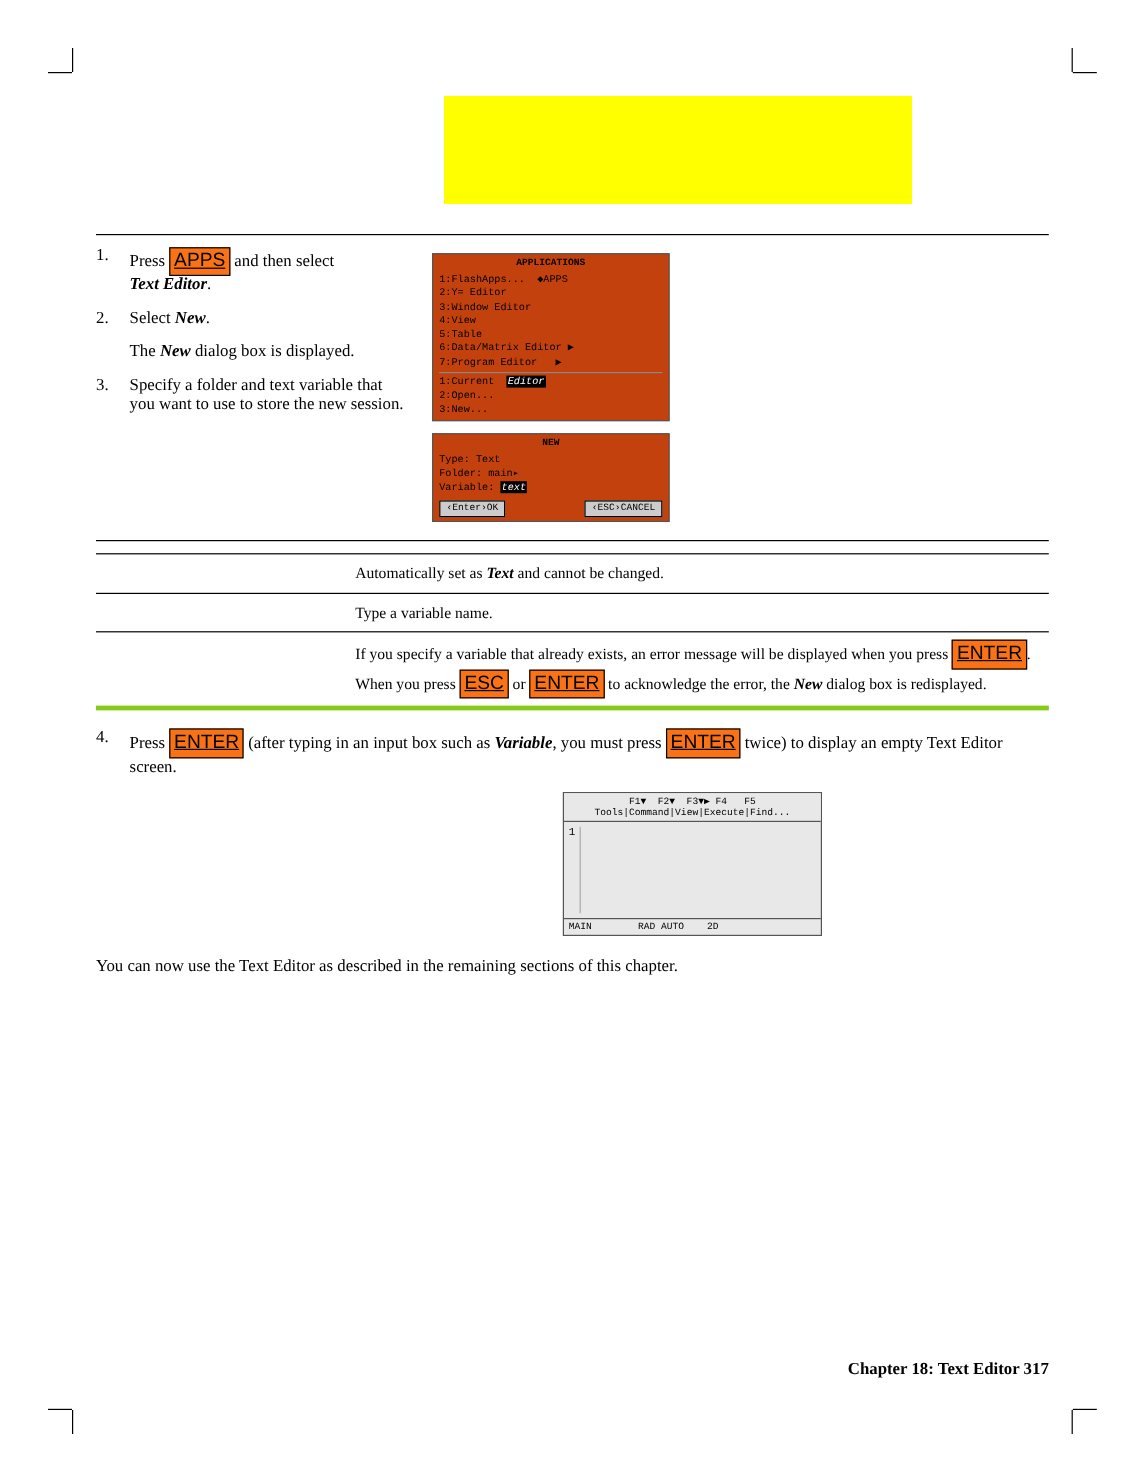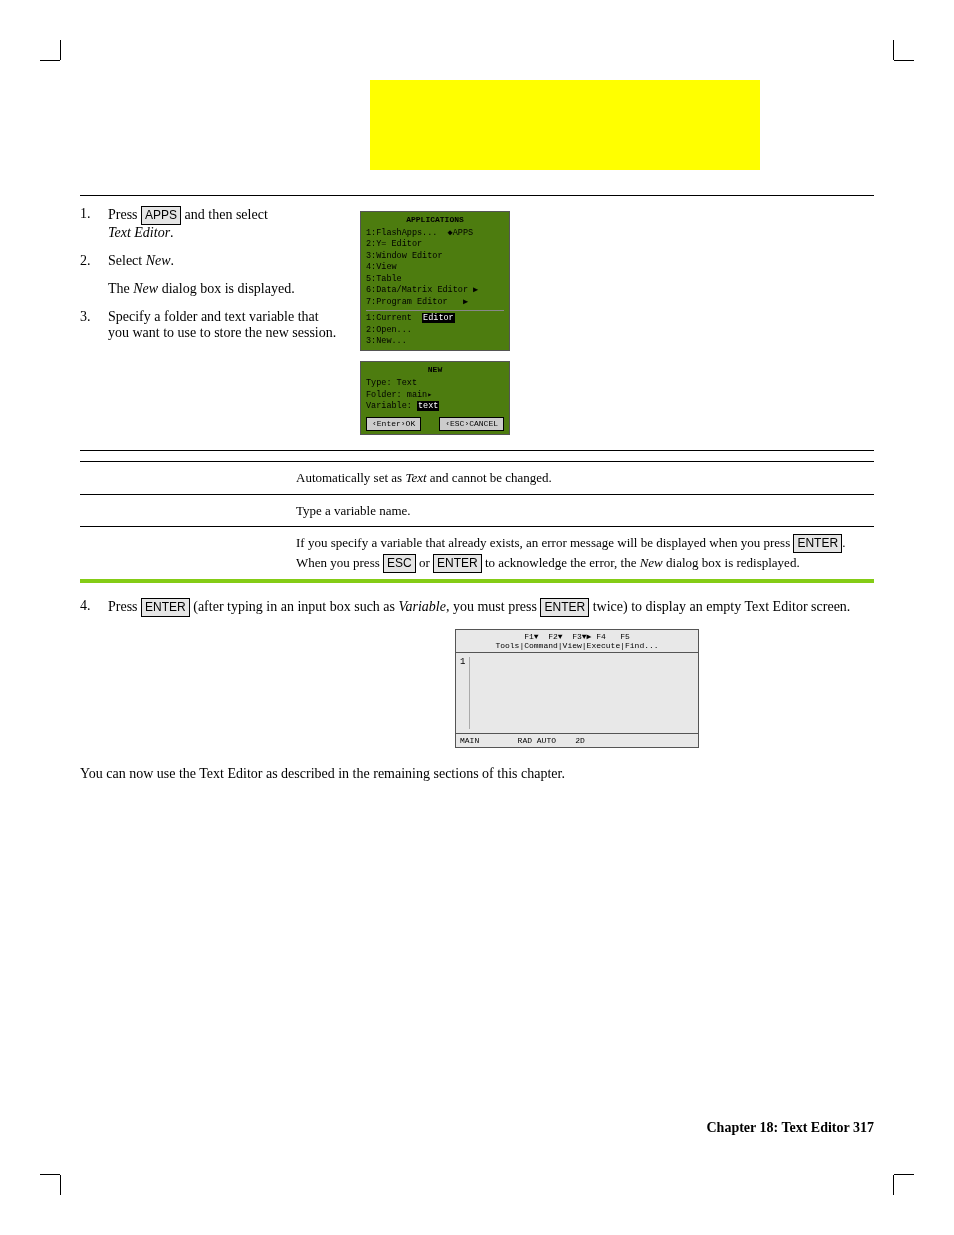--- a/index.html
+++ b/index.html
@@ -86,24 +86,25 @@
       font-weight: bold;
       font-size: 8px;
       margin-bottom: 2px;
     }
 
     
     .key {
       display: inline-block;
       border: 1px solid #000;
       padding: 0px 3px;
-      font-size: 12px;
+      font-size: 16px;
       font-family: Arial, sans-serif;
-      background: #e5e5e5;
+      background: #f97316;
       line-height: 1.4;
+      text-decoration: underline;
     }
 
     
     .table-section {
       margin-top: 10px;
     }
 
     .table-row-item {
       display: flex;
       gap: 16px;
@@ -134,21 +135,21 @@
       margin: 10px 0 15px 200px;
     }
 
     .calc-editor-box {
       border: 1px solid #555;
       background: #e8e8e8;
       font-family: 'Courier New', monospace;
       font-size: 9px;
       padding: 0;
       display: inline-block;
-      width: 244px;
+      width: 216px;
     }
     .editor-menubar {
       background: #e8e8e8;
       border-bottom: 1px solid #555;
       padding: 2px 4px;
       font-size: 8px;
       white-space: pre;
     }
     .editor-body {
       height: 80px;
@@ -171,57 +172,58 @@
     }
 
     .final-para {
       margin-top: 10px;
       line-height: 1.6;
       font-size: 14px;
     }
 
     .chapter-footer {
       position: absolute;
-      bottom: 19px;
+      bottom: 5px;
       right: 0;
       font-size: 14px;
       font-weight: bold;
     }
 
     
-    .it { font-style: italic; }
+    .it { font-style: italic; font-weight: bold; }
     .dialog-btns {
       display: flex;
       justify-content: space-between;
       margin-top: 4px;
     }
     .dialog-btn {
       border: 1px solid #000;
       padding: 1px 5px;
       font-size: 8px;
       background: #ccc;
       font-family: 'Courier New', monospace;
     }
 
     .highlight-box {
       display: inline;
       background: #000;
       color: #fff;
       padding: 0 1px;
+      font-style: italic;
     }
 
     .apps-screen {
       border: 1px solid #555;
-      background: #4d7c0f;
+      background: #c2410c;
       font-family: 'Courier New', monospace;
       font-size: 8.5px;
       padding: 3px 5px;
       line-height: 1.35;
       display: inline-block;
-      width: 150px;
+      width: 198px;
     }
 
     .screen-group {
       margin-top: 5px;
     }
 
     .circle-arrow {
       display: inline-block;
       width: 12px;
       height: 12px;

